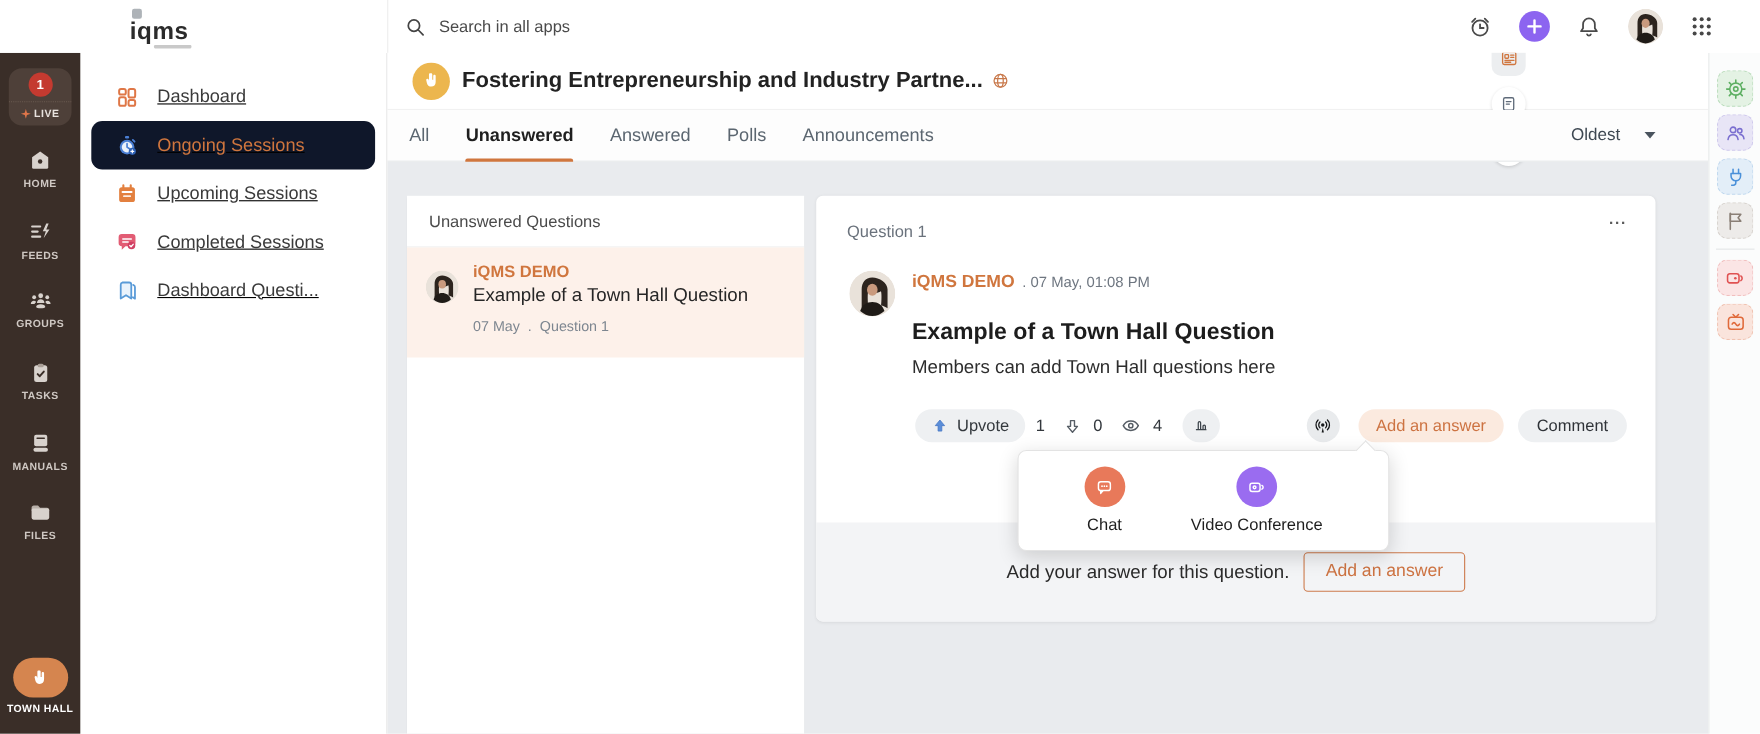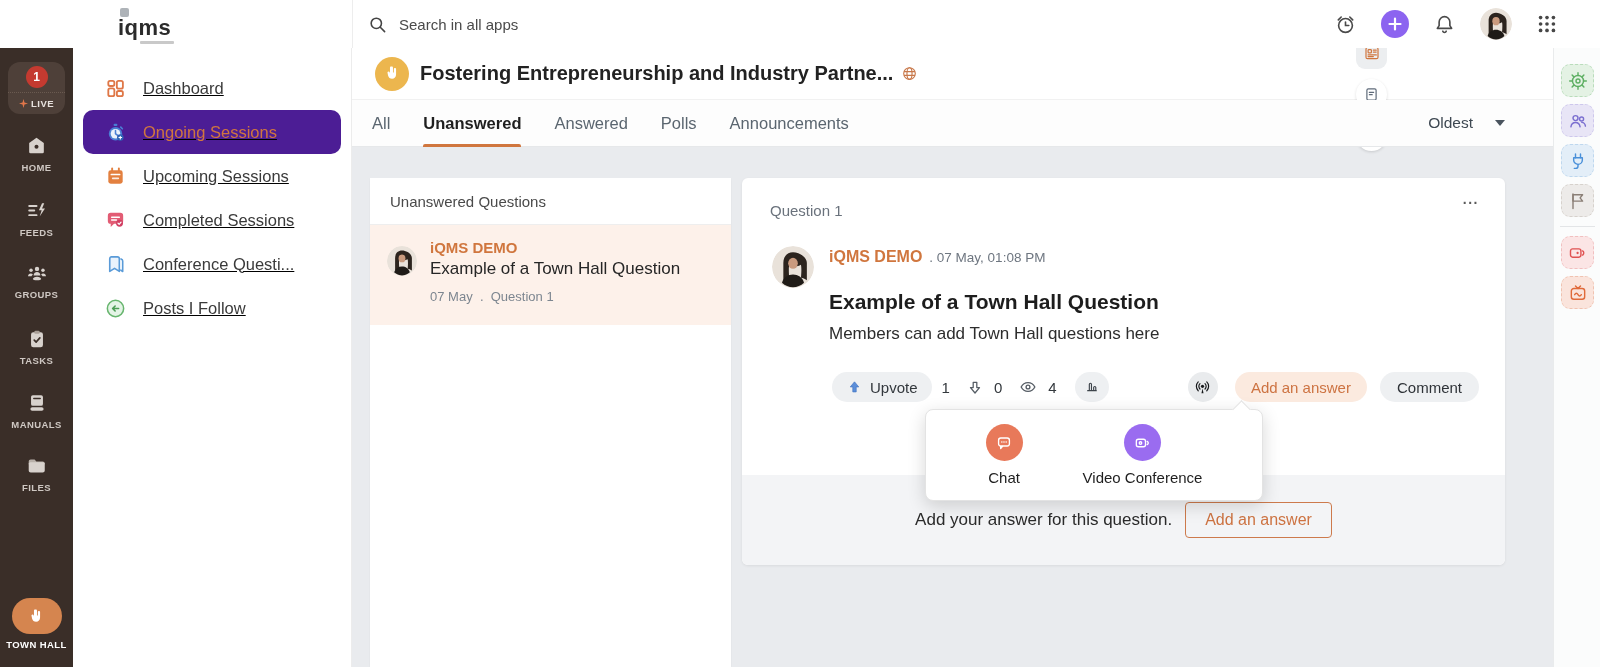--- a/index.html
+++ b/index.html
@@ -33,21 +33,21 @@
   .live-label { color:#e8e2de; font-size:9.5px; font-weight:bold; letter-spacing:.5px; }
   .rail-item { position:absolute; left:0; width:73px; display:flex; flex-direction:column; align-items:center; gap:5px; cursor:pointer; }
   .rail-label { color:#cfc8c3; font-size:9.5px; font-weight:bold; letter-spacing:.4px; }
   .th-pill { width:50px; height:36px; background:#d5854f; border-radius:18px; display:flex; align-items:center; justify-content:center; }
   .rail-item.townhall .rail-label { color:#ffffff; }
 
   
   .subbar { position:absolute; left:73px; top:48px; width:279px; height:619px; background:#fff; border-right:1px solid #ececec; z-index:3; padding-top:18px; }
   .sub-item { height:44px; margin:0 10px; display:flex; align-items:center; gap:16px; padding-left:21px; border-radius:10px; cursor:pointer;text-decoration:underline; }
   .sub-item .sub-label { font-size:16.5px; color:#3a3a3a; white-space:nowrap; }
-  .sub-item.active { background:#4c1d95; }
+  .sub-item.active { background:#0f172a; }
   .sub-item.active .sub-label { color:#d0763e; }
 
   
   .rightstrip { position:absolute; left:1553px; top:48px; width:47px; height:619px; background:#fbfcfc; border-left:1px solid #e9ebec; z-index:3; }
   .strip-btn { position:absolute; left:7px; width:33px; height:33px; border-radius:9px; display:flex; align-items:center; justify-content:center; cursor:pointer; }
   .sb-gear { top:16px; background:#e4f2e4; border:1px dashed #b9dcbb; }
   .sb-users { top:56px; background:#e8e5f6; border:1px dashed #cdc7ec; }
   .sb-plug { top:96px; background:#e3eef8; border:1px dashed #bed7ee; }
   .sb-flag { top:136px; background:#edebe9; border:1px dashed #d6d1cc; }
   .strip-divider { position:absolute; left:6px; top:178px; width:35px; height:1px; background:#e3e5e7; }
@@ -304,28 +304,21 @@
         <path d="M14.6 14.8l1.2 1.2 2-2.3" stroke="#fff" stroke-width="1.3" fill="none" stroke-linecap="round" stroke-linejoin="round"></path>
         <path d="M8 8.7h8M8 11.5h5" stroke="#fff" stroke-width="1.5" stroke-linecap="round"></path>
       </svg>
     <span class="sub-label">Completed Sessions</span>
   </div>
   <div class="sub-item">
     <svg width="23" height="23" viewBox="0 0 24 24">
         <path d="M7.5 4h6.5a2 2 0 0 1 2 2v13.2L11 16l-5 3.2V6a2 2 0 0 1 1.5-2z" fill="#eaf3fc" stroke="#5a9bd8" stroke-width="1.7" stroke-linejoin="round"></path>
         <path d="M17.8 6.2c.9.3 1.7 1.1 1.7 2.1v11l-2-1.4" fill="none" stroke="#5a9bd8" stroke-width="1.7" stroke-linecap="round" stroke-linejoin="round"></path>
       </svg>
-    <span class="sub-label">Conference Questi...</span>
-  </div>
-  <div class="sub-item">
-    <svg width="23" height="23" viewBox="0 0 24 24">
-        <circle cx="12" cy="12" r="8.5" fill="#e4f4e6" stroke="#67b56e" stroke-width="1.6"></circle>
-        <path d="M15.2 12H9.2M11.6 9.4L9 12l2.6 2.6" stroke="#4c9d55" stroke-width="1.7" fill="none" stroke-linecap="round" stroke-linejoin="round"></path>
-      </svg>
-    <span class="sub-label">Posts I Follow</span>
+    <span class="sub-label">Dashboard Questi...</span>
   </div>
 </div>
 
 <div class="rightstrip">
   <div class="strip-btn sb-gear">
     <svg width="20" height="20" viewBox="0 0 24 24" fill="none" stroke="#5daf62" stroke-width="1.7" stroke-linecap="round">
         <circle cx="12" cy="12" r="6.6"></circle>
         <circle cx="12" cy="12" r="2.4"></circle>
         <path d="M19 12h3M16.95 16.95l2.12 2.12M12 19v3M7.05 16.95l-2.12 2.12M5 12H2M7.05 7.05L4.93 4.93M12 5V2M16.95 7.05l2.12-2.12"></path>
       </svg>

